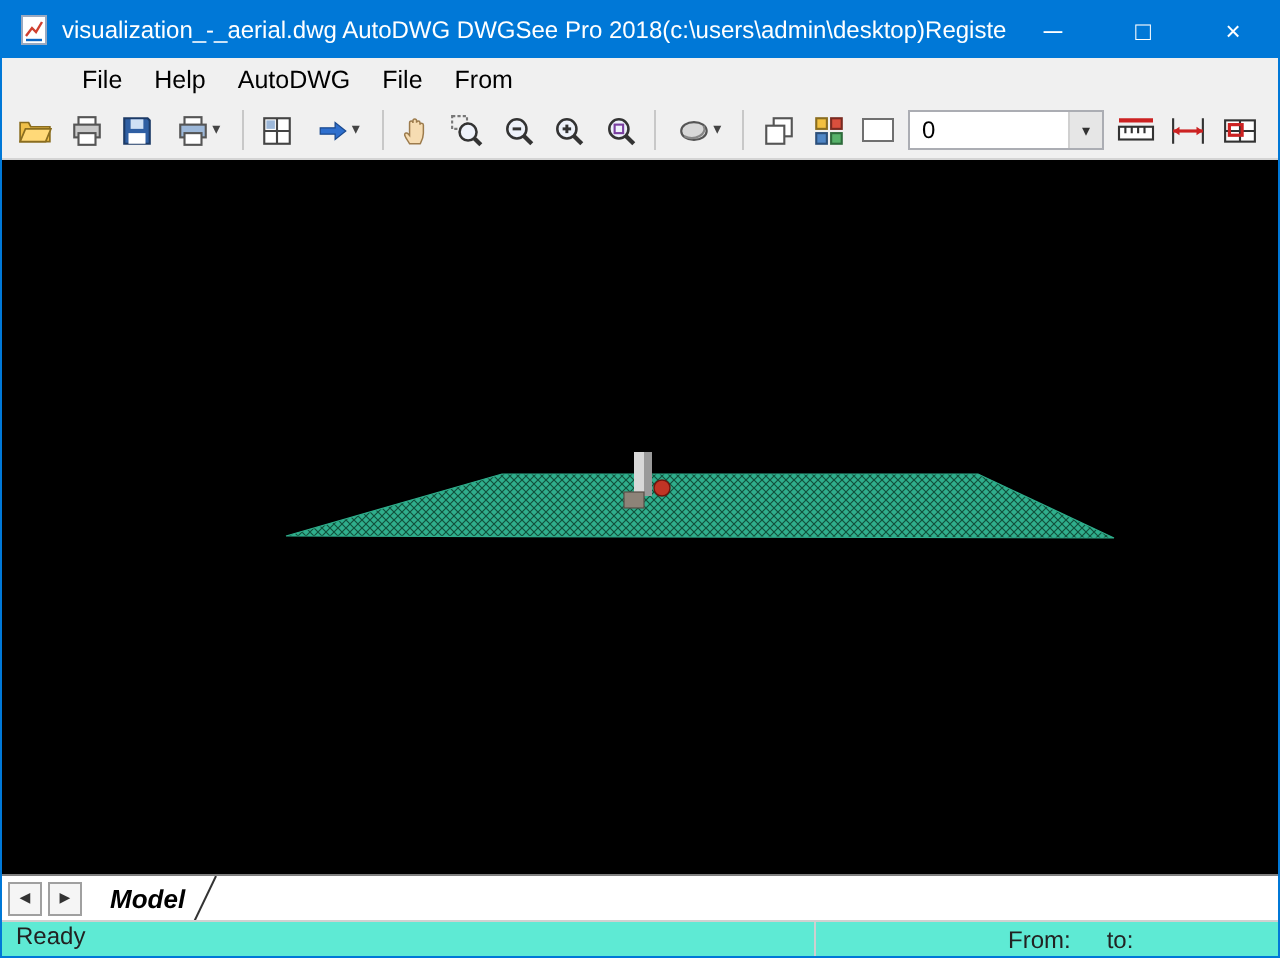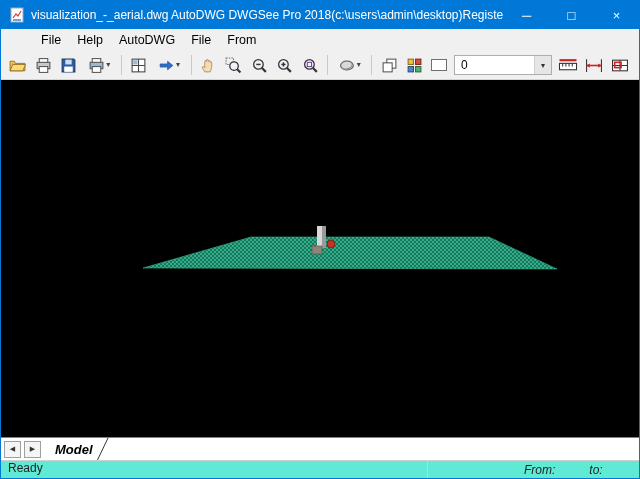--- a/index.html
+++ b/index.html
@@ -37,23 +37,23 @@
 
   
   .tabbar { height:23px; background:#ffffff; border-top:1px solid #808080; display:flex; align-items:center; flex:0 0 auto; }
   .tab-arrow { width:17px; height:17px; border:1px solid #a0a0a0; background:#f5f5f5; display:flex; align-items:center; justify-content:center; font-size:7px; color:#333; margin-left:3px; padding:0; }
   .model-tab { display:flex; align-items:center; height:100%; padding:0 2px 0 14px; font-style:italic; font-weight:bold; font-size:13px; color:#000; }
   .tab-slant { height:23px; display:block; }
 
   
   .statusbar { height:18px; background:#5eead4; border-top:1px solid #d0d0d0; display:flex; align-items:flex-start; font-size:12px; color:#222; flex:0 0 auto; }
   .sb-ready { flex:1; padding-left:7px; }
-  .sb-right { width:212px; height:100%; border-left:1px solid #cfcfcf; display:flex; align-items:center;font-style:italic; }
+  .sb-right { width:232px; height:100%; border-left:1px solid #cfcfcf; display:flex; align-items:center; }
   .sb-from { margin-left:96px; }
-  .sb-to { margin-left:34px; }
+  .sb-to { margin-left:18px; }
 </style>
 </head>
 <body>
 
 <div class="window">
 
   <div class="titlebar">
     <svg class="app-icon" viewBox="0 0 16 16">
       <rect x="2" y="1" width="12" height="14" fill="#fff" stroke="#9aa9c0"></rect>
       <path d="M4 11l3-4 2 2 3-5" stroke="#d04030" fill="none" stroke-width="1.2"></path>

